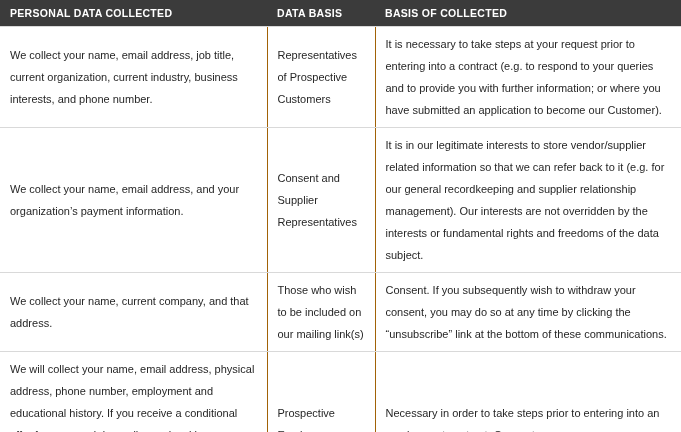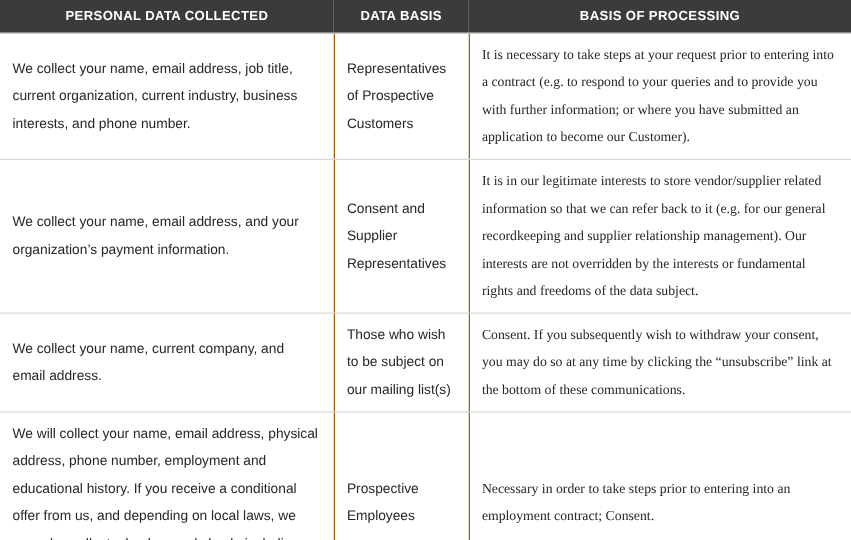--- a/index.html
+++ b/index.html
@@ -22,77 +22,77 @@
   col.c1 { width: 267px; }
   col.c2 { width: 108px; }
   col.c3 { width: 306px; }
 
   thead th {
     background: #3b3b3b;
     color: #ffffff;
     font-size: 10.5px;
     font-weight: bold;
     letter-spacing: 0.3px;
-    text-align: center;
+    text-align: left;
     vertical-align: middle;
     height: 26px;
     padding: 0 10px;
     border-bottom: 1px solid #d9d9d9;
     white-space: nowrap;
   }
 
   tbody td {
     background: #ffffff;
     color: #262626;
     font-size: 11px;
     line-height: 22px;
     vertical-align: middle;
     padding: 6px 10px;
     border-bottom: 1px solid #d9d9d9;
     border-right: 1px solid #a16207;
     word-wrap: break-word;
   }
-  tbody td:last-child { border-right: none; font-family: Liberation Serif, serif; }
+  tbody td:last-child { border-right: none; }
 
   tr.r1 { height: 82px; }
   tr.r2 { height: 97px; }
   tr.r3 { height: 60px; }
   tr.r4 { height: 102px; }
 </style>
 </head>
 <body>
 
 <div class="table-wrap">
   <table class="data-table">
     <colgroup>
       <col class="c1">
         <col class="c2">
         <col class="c3">
     </colgroup>
     <thead>
       <tr>
         <th>PERSONAL DATA COLLECTED</th>
         <th>DATA BASIS</th>
-        <th>BASIS OF PROCESSING</th>
+        <th>BASIS OF COLLECTED</th>
       </tr>
     </thead>
     <tbody>
       <tr class="r1">
         <td>We collect your name, email address, job title, current organization, current industry, business interests, and phone number.</td>
         <td>Representatives of Prospective Customers</td>
         <td>It is necessary to take steps at your request prior to entering into a contract (e.g. to respond to your queries and to provide you with further information; or where you have submitted an application to become our Customer).</td>
       </tr>
       <tr class="r2">
         <td>We collect your name, email address, and your organization’s payment information.</td>
         <td>Consent and Supplier Representatives</td>
         <td>It is in our legitimate interests to store vendor/supplier related information so that we can refer back to it (e.g. for our general recordkeeping and supplier relationship management). Our interests are not overridden by the interests or fundamental rights and freedoms of the data subject.</td>
       </tr>
       <tr class="r3">
-        <td>We collect your name, current company, and email address.</td>
-        <td>Those who wish to be subject on our mailing list(s)</td>
+        <td>We collect your name, current company, and that address.</td>
+        <td>Those who wish to be included on our mailing link(s)</td>
         <td>Consent. If you subsequently wish to withdraw your consent, you may do so at any time by clicking the “unsubscribe” link at the bottom of these communications.</td>
       </tr>
       <tr class="r4">
         <td>We will collect your name, email address, physical address, phone number, employment and educational history. If you receive a conditional offer from us, and depending on local laws, we may also collect a background check, including any criminal history.</td>
         <td>Prospective Employees</td>
         <td>Necessary in order to take steps prior to entering into an employment contract; Consent.</td>
       </tr>
 
     </tbody>
   </table>

